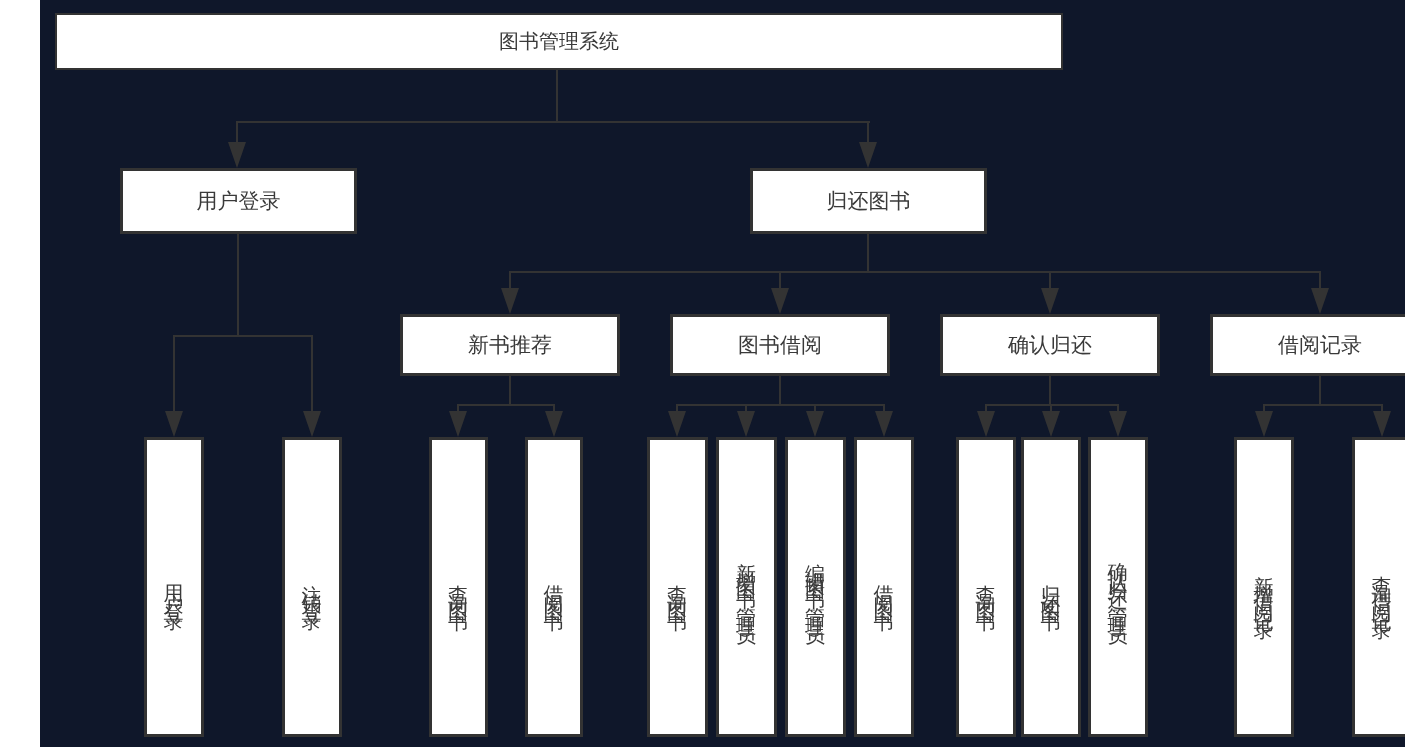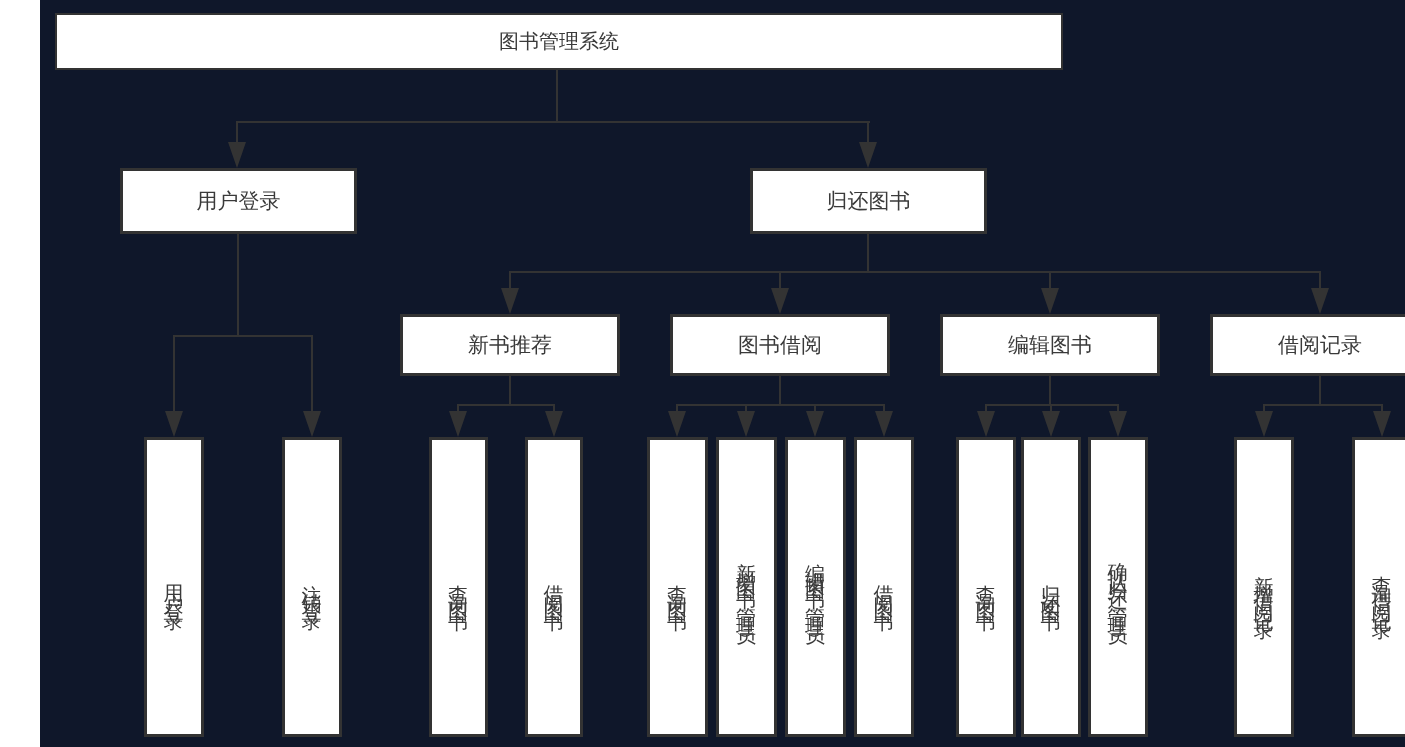--- a/index.html
+++ b/index.html
@@ -58,21 +58,21 @@
 
 <div class="canvas">
 
   <div class="node root-node" style="left:15px;top:13px;width:1008px;height:57px">图书管理系统</div>
 
   <div class="node" style="left:80px;top:168px;width:237px;height:66px">用户登录</div>
   <div class="node" style="left:710px;top:168px;width:237px;height:66px">归还图书</div>
 
   <div class="node" style="left:630px;top:314px;width:220px;height:62px">图书借阅</div>
   <div class="node" style="left:360px;top:314px;width:220px;height:62px">新书推荐</div>
-  <div class="node" style="left:900px;top:314px;width:220px;height:62px">编辑图书</div>
+  <div class="node" style="left:900px;top:314px;width:220px;height:62px">确认归还</div>
   <div class="node" style="left:1170px;top:314px;width:220px;height:62px">借阅记录</div>
 
   <div class="node leaf" style="left:104px;top:437px;width:60px;height:300px">用户登录</div>
   <div class="node leaf" style="left:242px;top:437px;width:60px;height:300px">注销登录</div>
 
   <div class="node leaf" style="left:389px;top:437px;width:59px;height:300px">查询图书</div>
   <div class="node leaf" style="left:485px;top:437px;width:58px;height:300px">借阅图书</div>
 
   <div class="node leaf" style="left:607px;top:437px;width:61px;height:300px">查询图书</div>
   <div class="node leaf" style="left:676px;top:437px;width:61px;height:300px">新增图书（管理员）</div>

